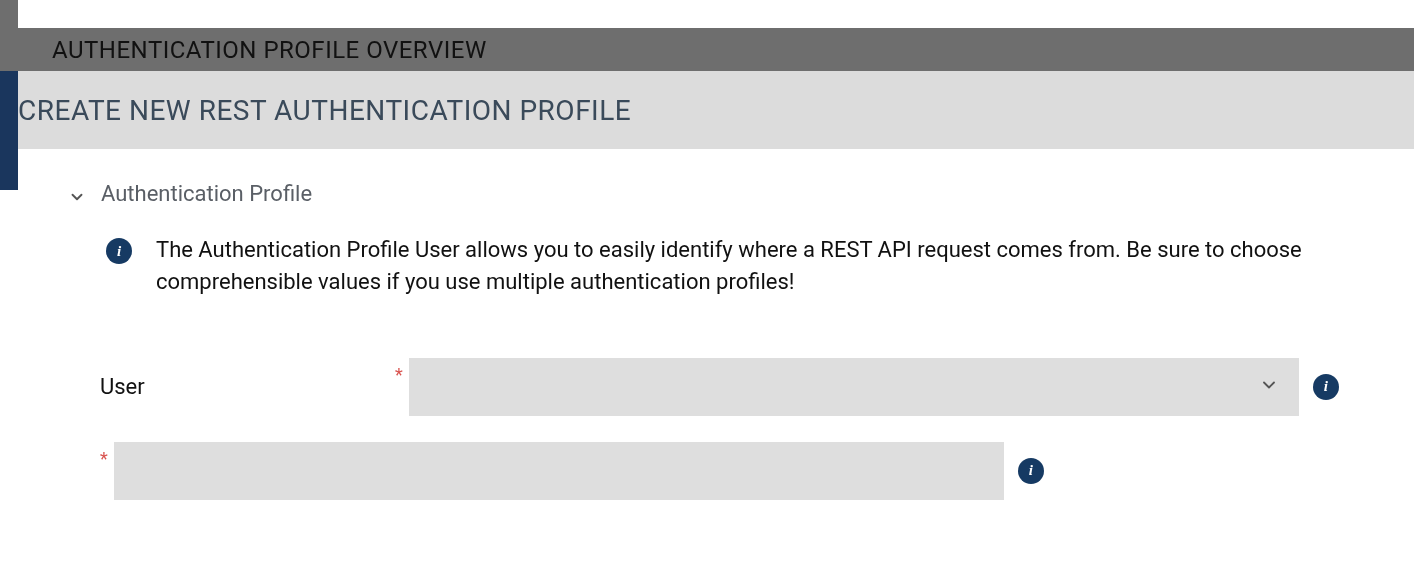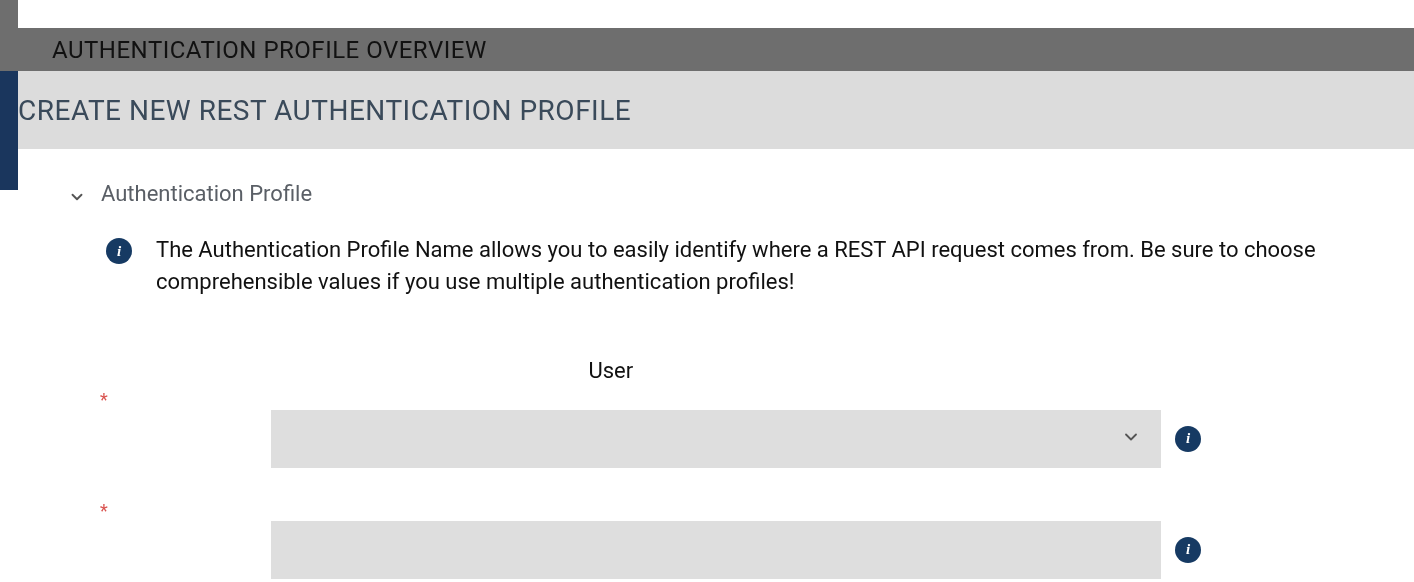--- a/index.html
+++ b/index.html
@@ -104,21 +104,20 @@
       color: #111;
       font-size: 22px;
       line-height: 1.45;
       max-width: 1230px;
     }
     .form-row {
       display: flex;
       align-items: center;
       padding-left: 32px;
       margin-bottom: 26px;
-      flex-direction: column;
     }
     .form-label {
       width: 295px;
       color: #111;
       font-size: 22px;
       font-weight: 400;
     }
     .required {
       color: #d9534f;
       font-size: 18px;
@@ -189,21 +188,21 @@
     <span class="chevron-icon">
       <svg viewBox="0 0 24 24" fill="none" stroke="currentColor" stroke-width="2.5" stroke-linecap="round" stroke-linejoin="round">
           <polyline points="6 9 12 15 18 9"></polyline>
         </svg>
     </span>
     <span class="section-title">Authentication Profile</span>
   </div>
 
   <div class="info-row">
     <span class="info-icon">i</span>
-    <div class="info-text">The Authentication Profile Name allows you to easily identify where a REST API request comes from. Be sure to choose comprehensible values if you use multiple authentication profiles!</div>
+    <div class="info-text">The Authentication Profile User allows you to easily identify where a REST API request comes from. Be sure to choose comprehensible values if you use multiple authentication profiles!</div>
   </div>
 
   <div class="form-row">
     <div class="form-label">User</div>
     <span class="required">*</span>
     <div class="field-wrap">
       <div class="select-field">
         <span class="select-chevron">
           <svg viewBox="0 0 24 24" fill="none" stroke="currentColor" stroke-width="2.2" stroke-linecap="round" stroke-linejoin="round">
               <polyline points="6 9 12 15 18 9"></polyline>

